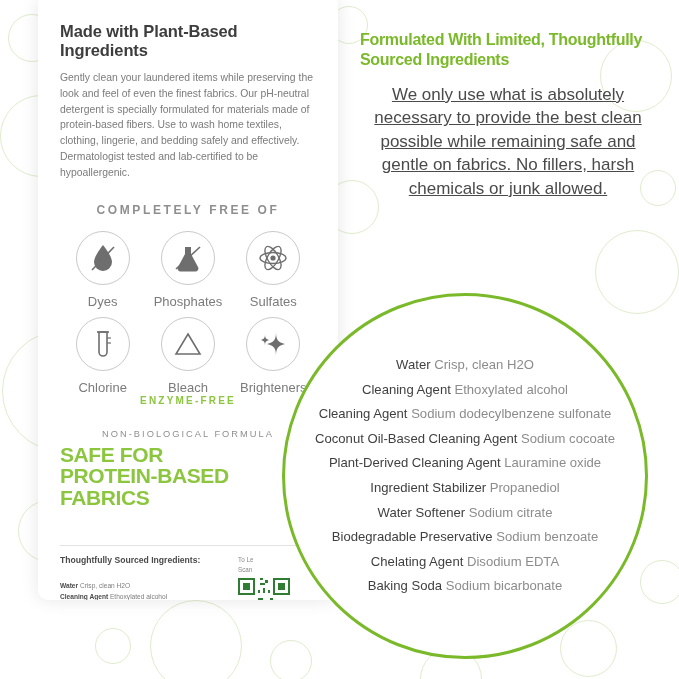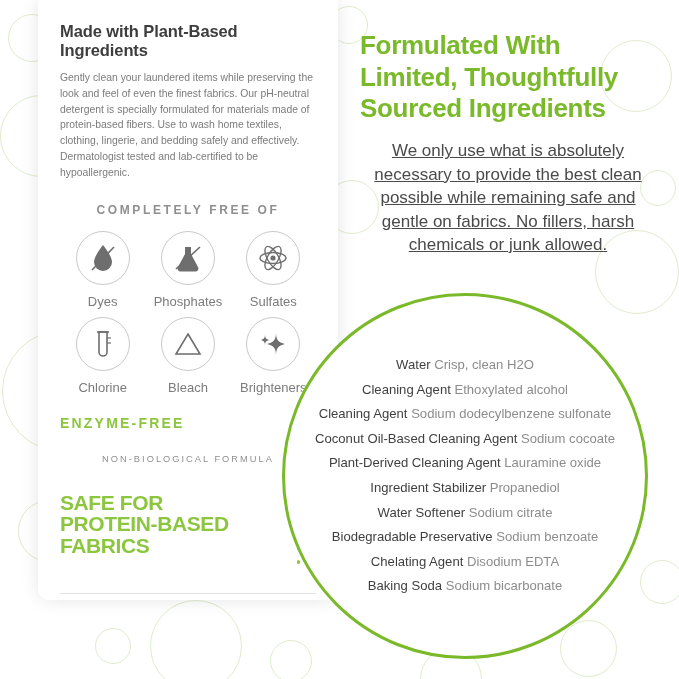--- a/index.html
+++ b/index.html
@@ -84,36 +84,35 @@
     display: flex;
     align-items: center;
     justify-content: center;
   }
   .icon-label {
     margin-top: 9px;
     font-size: 13px;
     color: #7b7b7b;
   }
   .enzyme {
-    margin-top: 20px;
-    text-align: left;
+    text-align: center;
     color: #8cc63f;
-    font-size: 14px;
+    font-size: 10px;
     font-weight: bold;
     letter-spacing: 2.2px;
   }
   .nonbio {
     margin-top: 23px;
     text-align: center;
     color: #8f8f8f;
     font-size: 9.3px;
     letter-spacing: 2px;
   }
   .safe-row {
-    margin-top: 28px;
+    margin-top: 5px;
     display: flex;
     gap: 28px;
   }
   .safe-big {
     color: #8cc63f;
     font-weight: bold;
     font-size: 21px;
     line-height: 1.02;
     letter-spacing: -0.4px;
     flex: 0 0 auto;
@@ -185,21 +184,21 @@
   .right {
     position: absolute;
     left: 360px;
     top: 30px;
     width: 296px;
     z-index: 3;
   }
   .right h1 {
     margin: 0;
     color: #7ab929;
-    font-size: 26px;
+    font-size: 16px;
     font-weight: bold;
     line-height: 1.22;
     letter-spacing: -0.3px;
   }
   .right p.sub {
     margin: 14px 0 0 0;
     color: #4a4a4a;
     font-size: 17px;
     line-height: 1.38;
     text-align: center;

